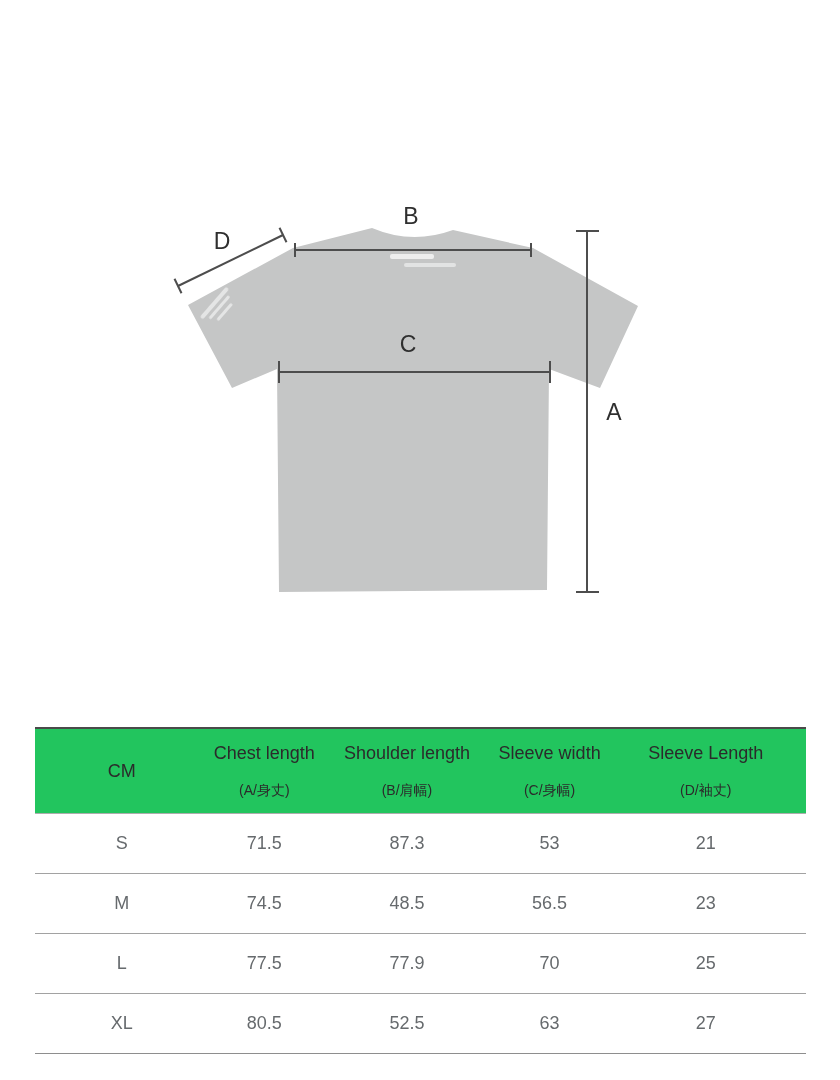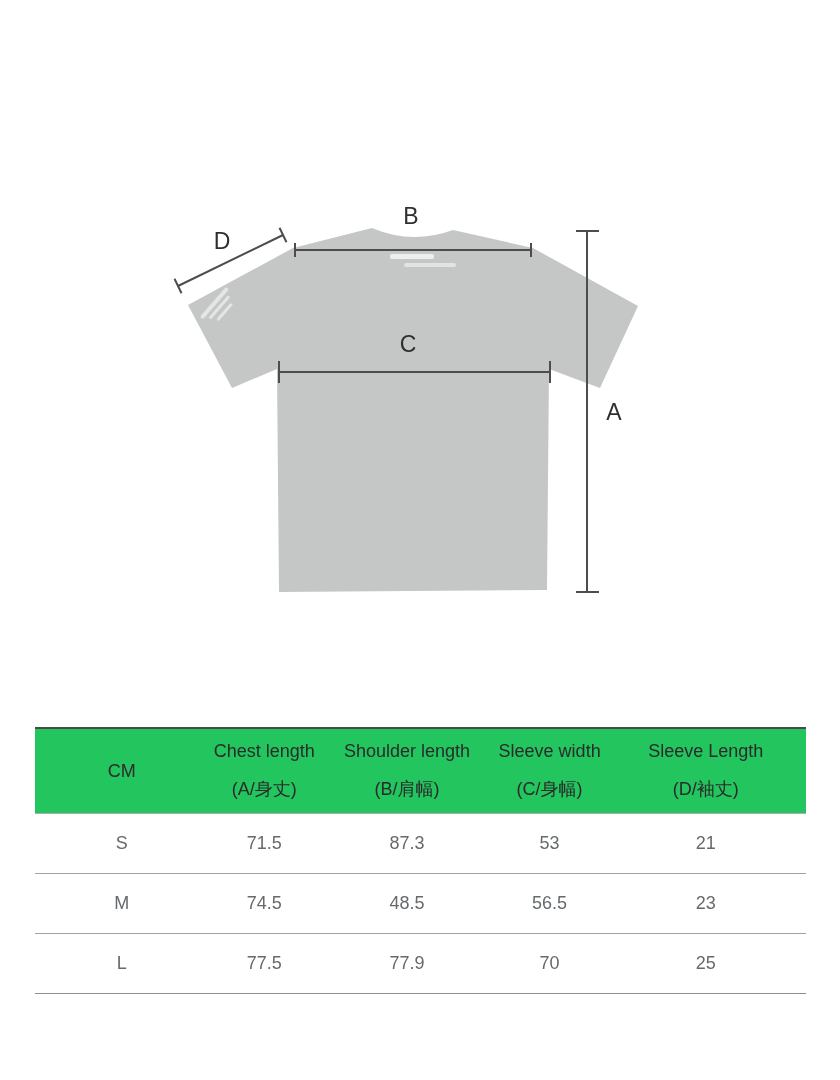--- a/index.html
+++ b/index.html
@@ -49,21 +49,21 @@
     height:85px;
   }
   .size-table thead th{
     border-top:2px solid #4a4a4a;
     border-bottom:1px solid #adadad;
     font-weight:400;
     text-align:center;vertical-align:middle;
     padding:0;
   }
   .h-main{font-size:18px;color:#2b2b2b;line-height:1.25;}
-  .h-sub{font-size:18px;color:#2b2b2b;line-height:1.3;margin-top:16px;}
+  .h-sub{font-size:14px;color:#2b2b2b;line-height:1.3;margin-top:16px;}
   .size-table tbody tr{height:60px;}
   .size-table tbody td{
     border-bottom:1px solid #a2a2a2;
     text-align:center;vertical-align:middle;
     font-size:18px;color:#666a6d;
     padding:0;
   }
   .size-table tbody tr:last-child td{border-bottom:1px solid #8e8e8e;}
 </style>
 </head>
@@ -176,16 +176,23 @@
         <td>56.5</td>
         <td>23</td>
       </tr>
       <tr>
         <td>L</td>
         <td>77.5</td>
         <td>77.9</td>
         <td>70</td>
         <td>25</td>
       </tr>
+      <tr>
+        <td>XL</td>
+        <td>80.5</td>
+        <td>52.5</td>
+        <td>63</td>
+        <td>27</td>
+      </tr>
     </tbody>
   </table>
 
 </div>
 
 </body></html>

